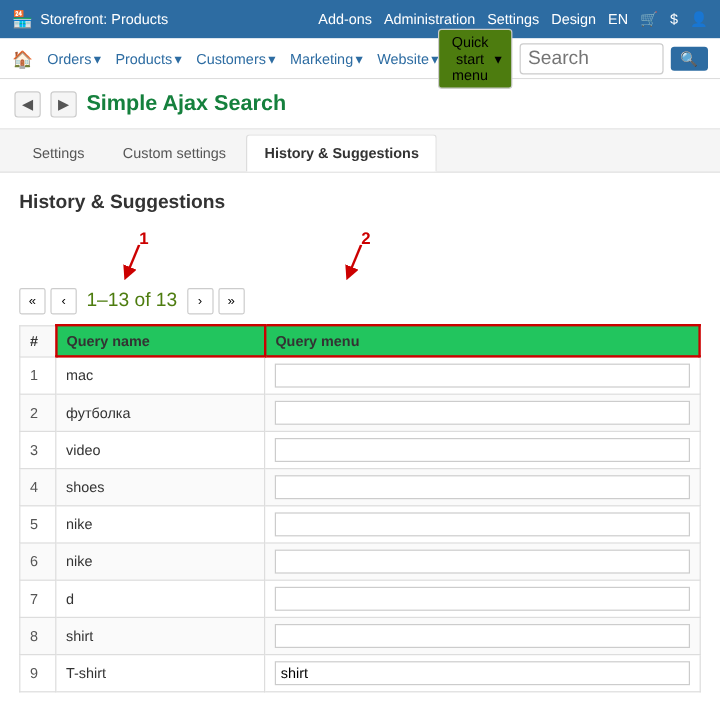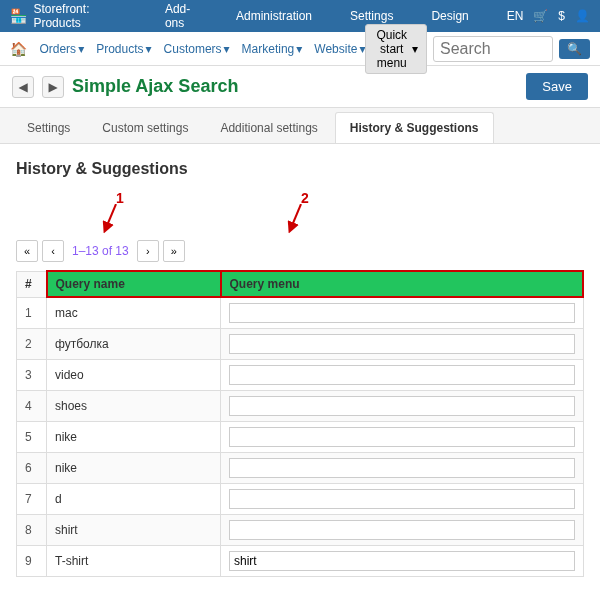--- a/index.html
+++ b/index.html
@@ -12,38 +12,38 @@
       display: flex;
       align-items: center;
       justify-content: space-between;
       padding: 0 10px;
       color: white;
       font-size: 12px;
     }
     .top-nav-left { display: flex; align-items: center; gap: 6px; }
     .top-nav-right { display: flex; align-items: center; gap: 10px; font-size: 12px; }
     .top-nav-right span { cursor: pointer; }
-    .top-nav-right .nav-item { display: flex; align-items: center; gap: 2px; margin-left: 28px; }
+    .top-nav-right .nav-item { display: flex; align-items: center; gap: 2px; }
     .store-icon { font-size: 14px; }
 
     
     .second-nav {
       background: #fff;
       height: 34px;
       display: flex;
       align-items: center;
       justify-content: space-between;
       padding: 0 10px;
       border-bottom: 1px solid #ddd;
     }
     .second-nav-left { display: flex; align-items: center; gap: 12px; font-size: 12px; }
     .second-nav-left .nav-link { color: #2d6ca2; cursor: pointer; display: flex; align-items: center; gap: 2px; }
     .second-nav-right { display: flex; align-items: center; gap: 6px; }
     .quick-start-btn {
-      background: #e5e5e5;
+      background: #4d7c0f;
       border: 1px solid #ccc;
       border-radius: 3px;
       padding: 3px 8px;
       font-size: 12px;
       cursor: pointer;
       display: flex; align-items: center; gap: 3px;
     }
     .search-input-nav {
       border: 1px solid #ccc;
       border-radius: 3px;
@@ -167,21 +167,21 @@
       margin-bottom: 8px;
       font-size: 12px;
     }
     .page-btn {
       border: 1px solid #ccc;
       background: #fff;
       width: 22px; height: 22px;
       display: flex; align-items: center; justify-content: center;
       cursor: pointer; border-radius: 2px; font-size: 11px;
     }
-    .page-info { font-size: 12px; color: #8b5cf6; padding: 0 4px; }
+    .page-info { font-size: 16px; color: #4d7c0f; padding: 0 4px; }
 
     
     .col-highlight {
       border: 2px solid #cc0000 !important;
       background: #22c55e;
     }
 
     .annotation-container {
       position: relative;
       height: 50px;
@@ -271,27 +271,25 @@
     <button class="search-btn-nav">🔍</button>
   </div>
 </div>
 
 <div class="page-header">
   <div class="page-header-left">
     <button class="back-btn">◀</button>
     <button class="back-btn">▶</button>
     <span class="page-title">Simple Ajax Search</span>
   </div>
-  <button class="save-btn">Save</button>
 </div>
 
 <div class="tabs-bar">
   <div class="tab">Settings</div>
   <div class="tab">Custom settings</div>
-  <div class="tab">Additional settings</div>
   <div class="tab active">History &amp; Suggestions</div>
 </div>
 
 <div class="main-content">
   <div class="section-title">History &amp; Suggestions</div>
 
   <div class="annotation-container">
     <span class="num1">1</span>
     <span class="num2">2</span>
     <svg class="arrow-down-left" viewBox="0 0 40 30">

